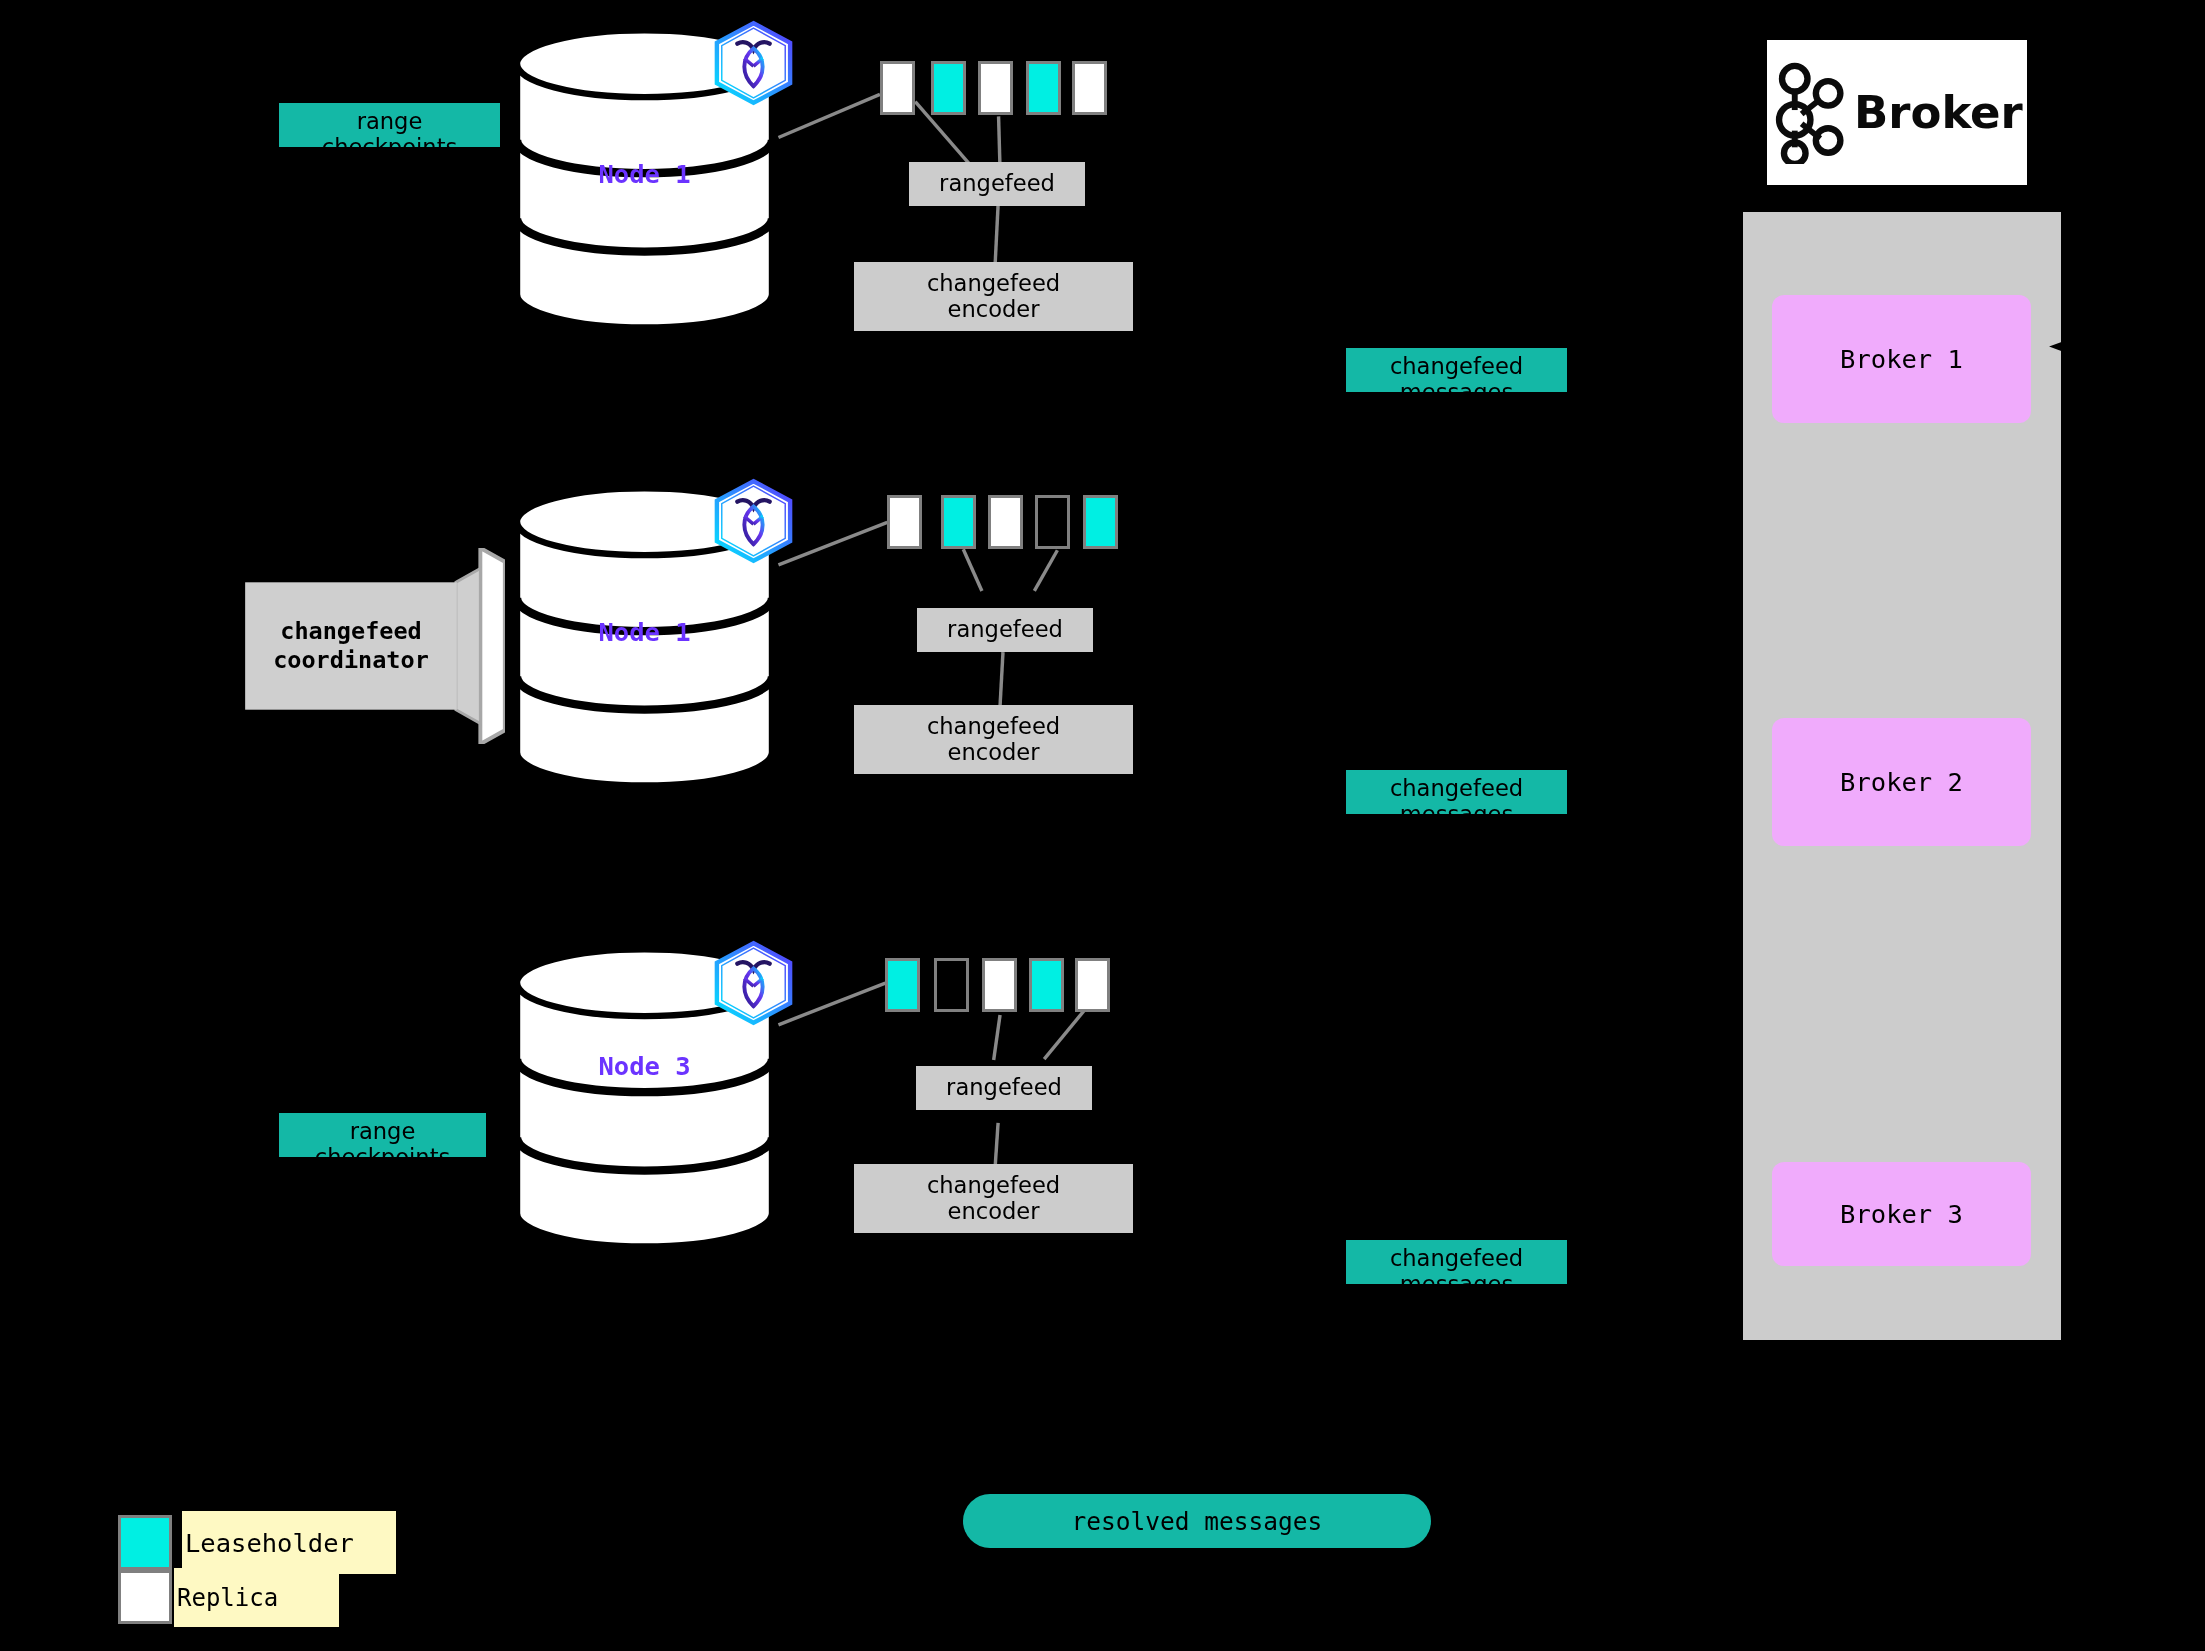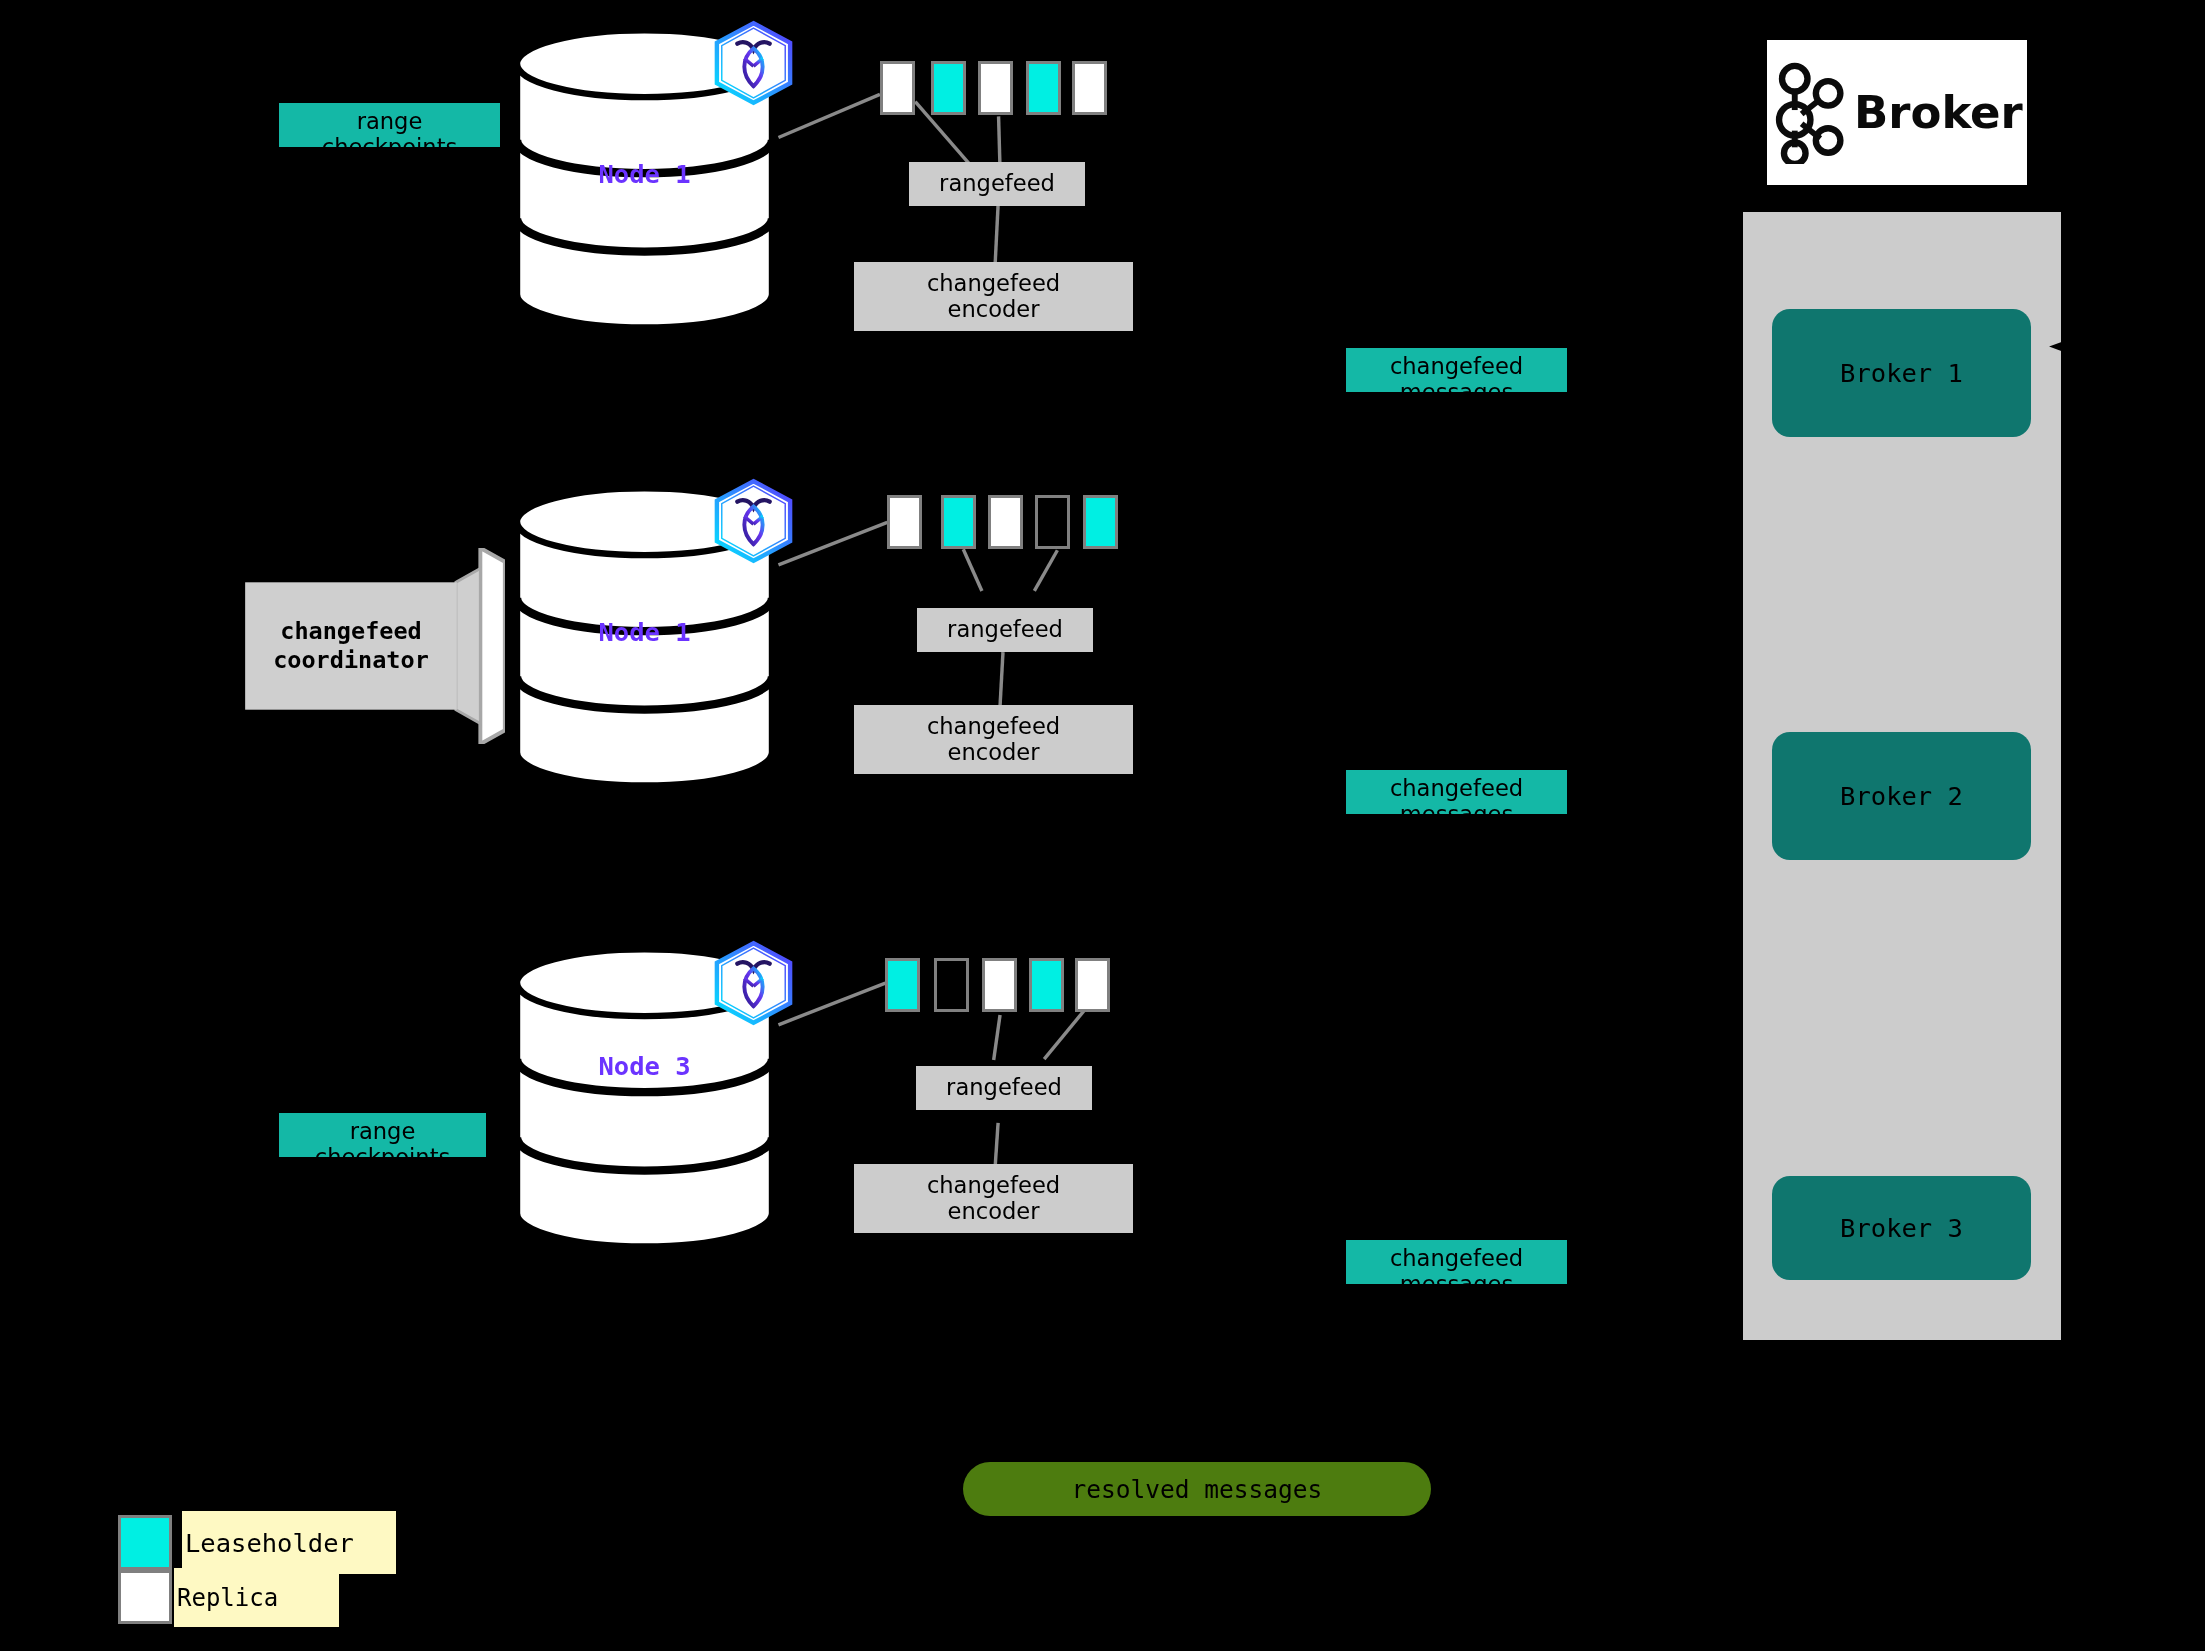--- a/index.html
+++ b/index.html
@@ -25,31 +25,31 @@
 
   
   .cyl{position:absolute;}
   .cyl svg{display:block;}
   .nodelabel{position:absolute;color:#6B33FF;font-weight:bold;
              font-family:"DejaVu Sans Mono",monospace;white-space:pre;
              text-align:center;width:100%;}
 
   
   .brokerwrap{position:absolute;background:#ccc;}
-  .broker{position:absolute;background:#0f766e;border-radius:18px;
+  .broker{position:absolute;background:#f0abfc;border-radius:12px;
           display:flex;align-items:center;justify-content:center;
-          font-family:"DejaVu Sans Mono",monospace;color:#000;margin-top:14px;}
+          font-family:"DejaVu Sans Mono",monospace;color:#000;}
 
   .kafka{position:absolute;background:#fff;display:flex;align-items:center;
          justify-content:center;gap:8.8px;}
   .kafka .ktext{font-family:"DejaVu Sans",sans-serif;font-weight:bold;color:#0a0a0a;}
 
-  .pill{position:absolute;background:#4d7c0f;border-radius:490px;
+  .pill{position:absolute;background:#14b8a6;border-radius:490px;
         display:flex;align-items:center;justify-content:center;
-        font-family:"DejaVu Sans Mono",monospace;color:#000;white-space:pre;}
+        font-family:"DejaVu Sans Mono",monospace;color:#000;white-space:pre;margin-top:32px;}
 
   
   .legswatch{box-sizing:border-box;border:3.4px solid #808080;}
   .leglabel{position:absolute;background:#fef9c3;color:#000;
             font-family:"DejaVu Sans Mono",monospace;display:flex;
             align-items:center;padding-left:3px;white-space:pre;}
 
   svg.wires{position:absolute;left:0;top:0;width:2205px;height:1652px;
             pointer-events:none;overflow:visible;}
 </style>

